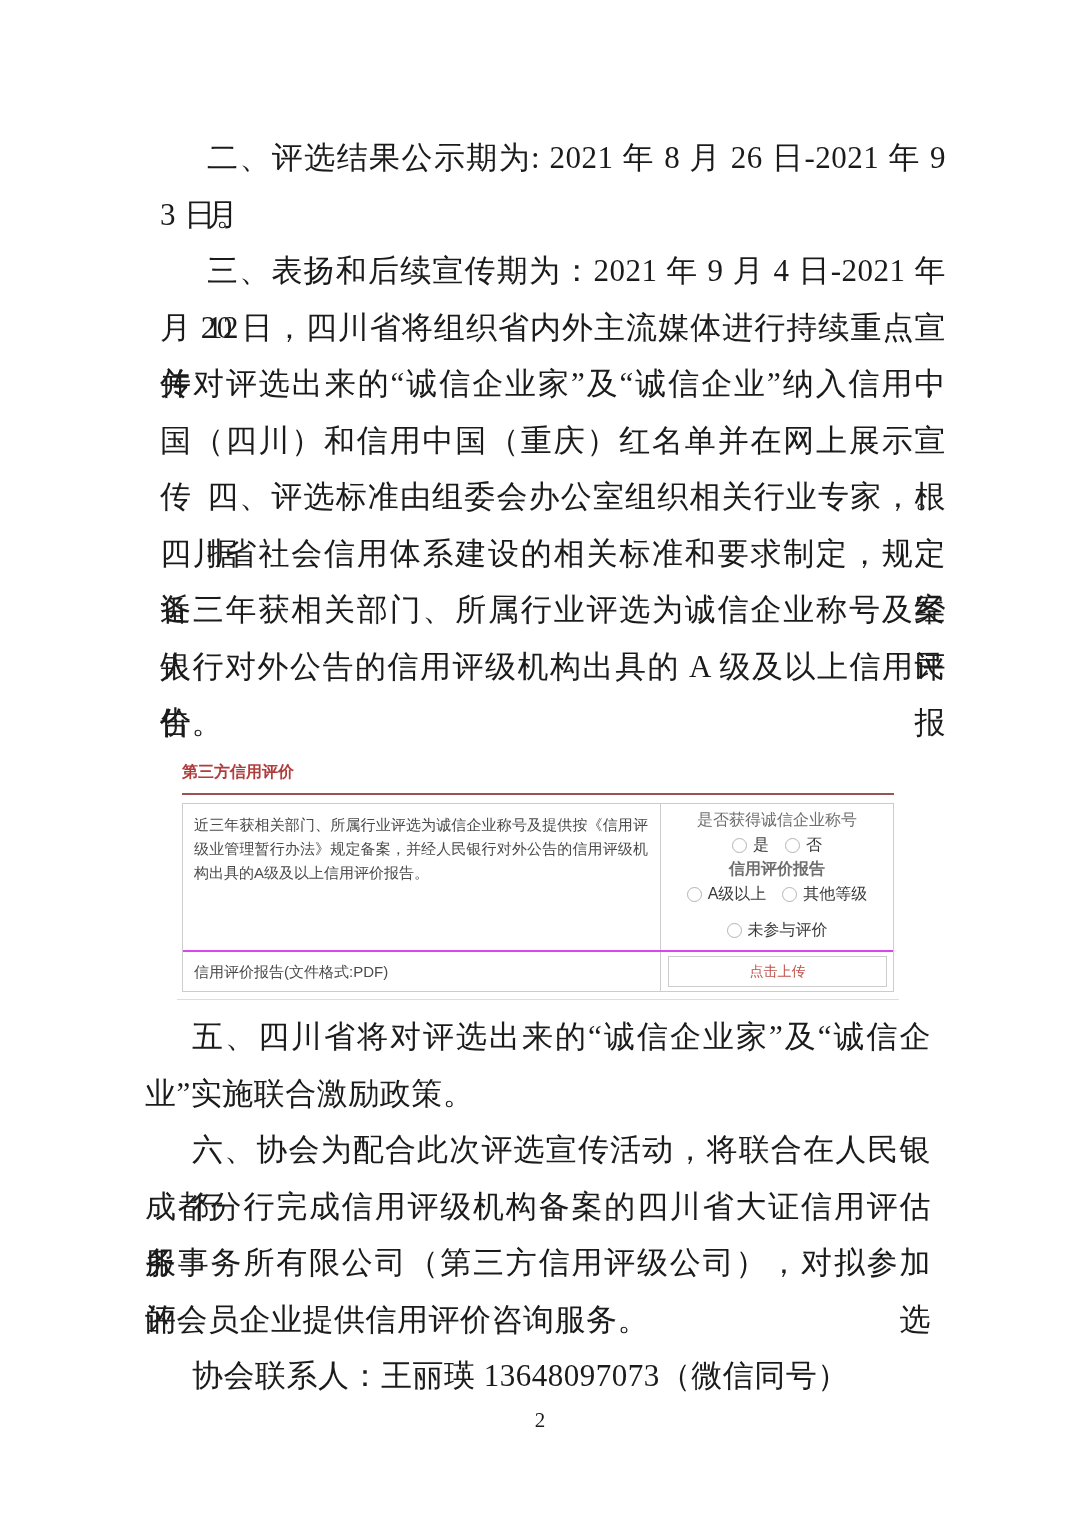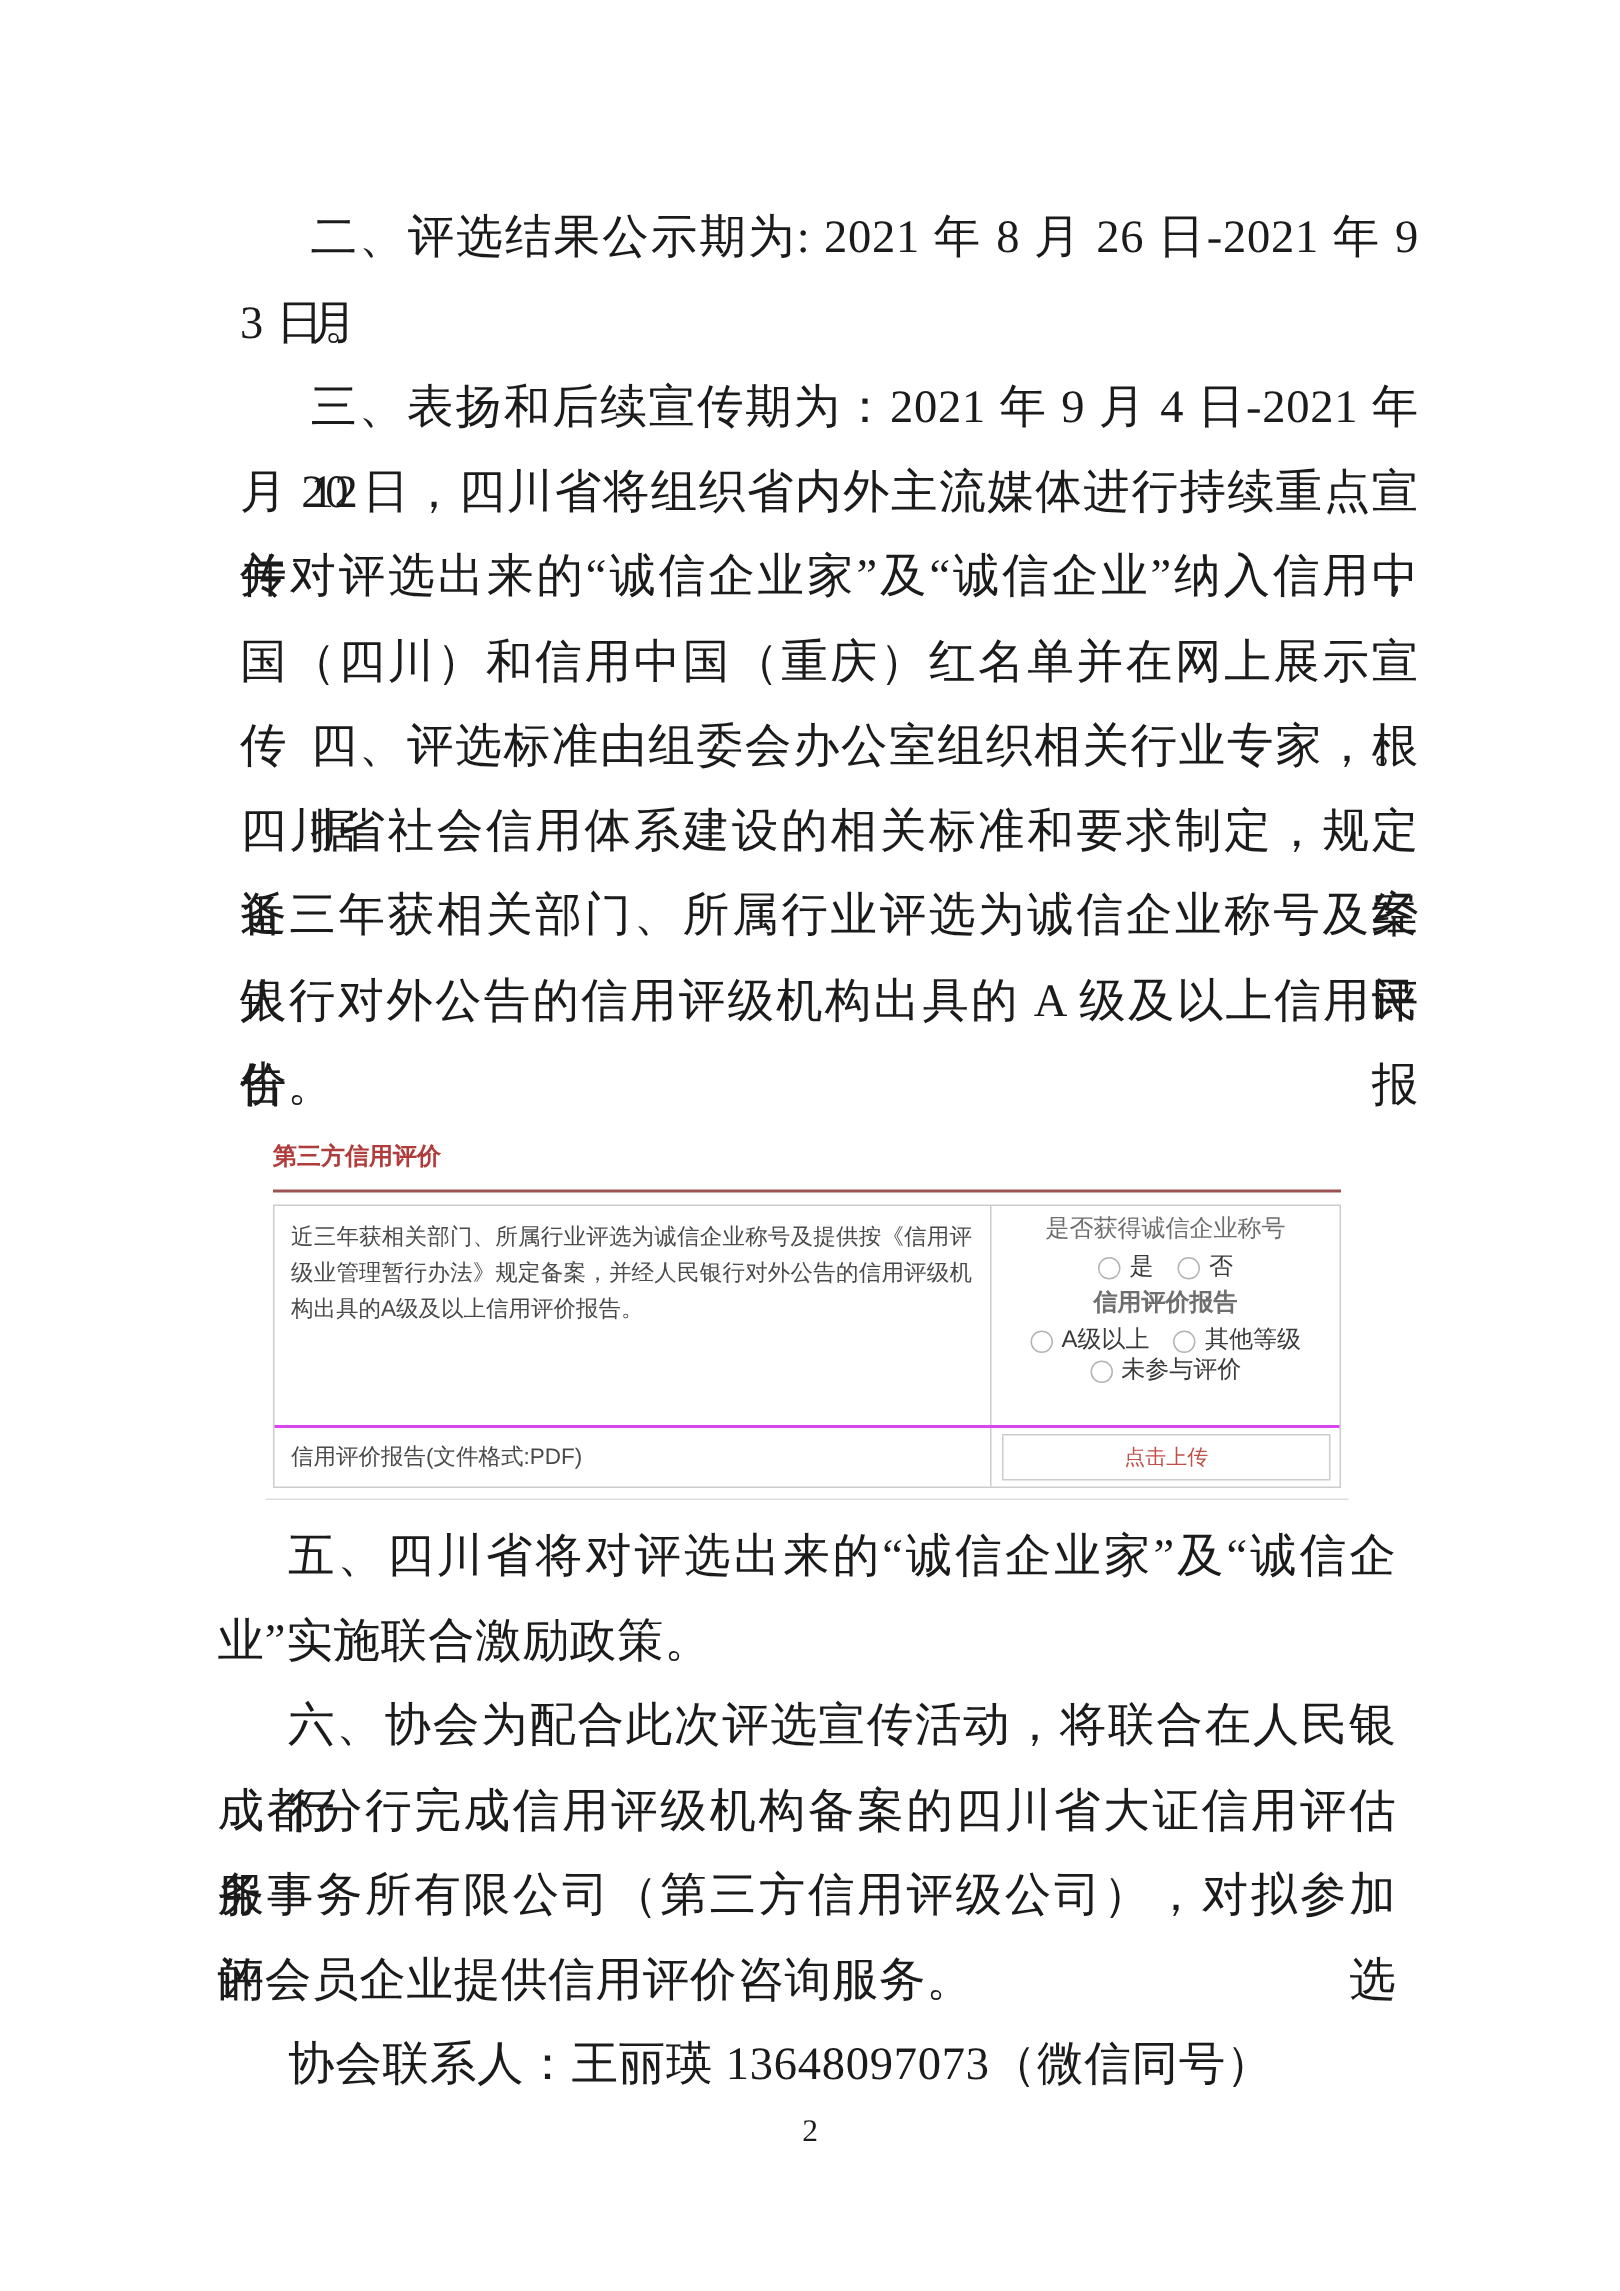--- a/index.html
+++ b/index.html
@@ -44,21 +44,21 @@
   .cell-left.file { padding-top:0; display:flex; align-items:center; }
   .cell-right {
     flex:1; box-sizing:border-box;
     display:flex; flex-direction:column; align-items:center;
     padding-top:9px;
   }
   .cell-right.upload { padding:4px 6px 4px 7px; display:block; }
   .q-label { font-size:16px; color:#6e6e6e; line-height:14px; }
   .q-label.second { margin-top:7px;font-weight:bold; }
   .opt-row { display:flex; align-items:center; margin-top:8px; gap:16px; }
-  .opt-row.tight { margin-top:0; }
+  .opt-row.tight { margin-top:16px; }
   .opt { display:flex; align-items:center; gap:6px; cursor:pointer; }
   .radio-circle {
     width:15px; height:15px; border-radius:50%;
     border:1px solid #b3b3b3; background:#ffffff; box-sizing:border-box;
     flex:0 0 auto;
   }
   .opt-label { font-size:16px; color:#3a3a3a; line-height:20px; }
   .upload-btn {
     width:100%; height:100%;
     background:#ffffff; border:1px solid #cccccc;

